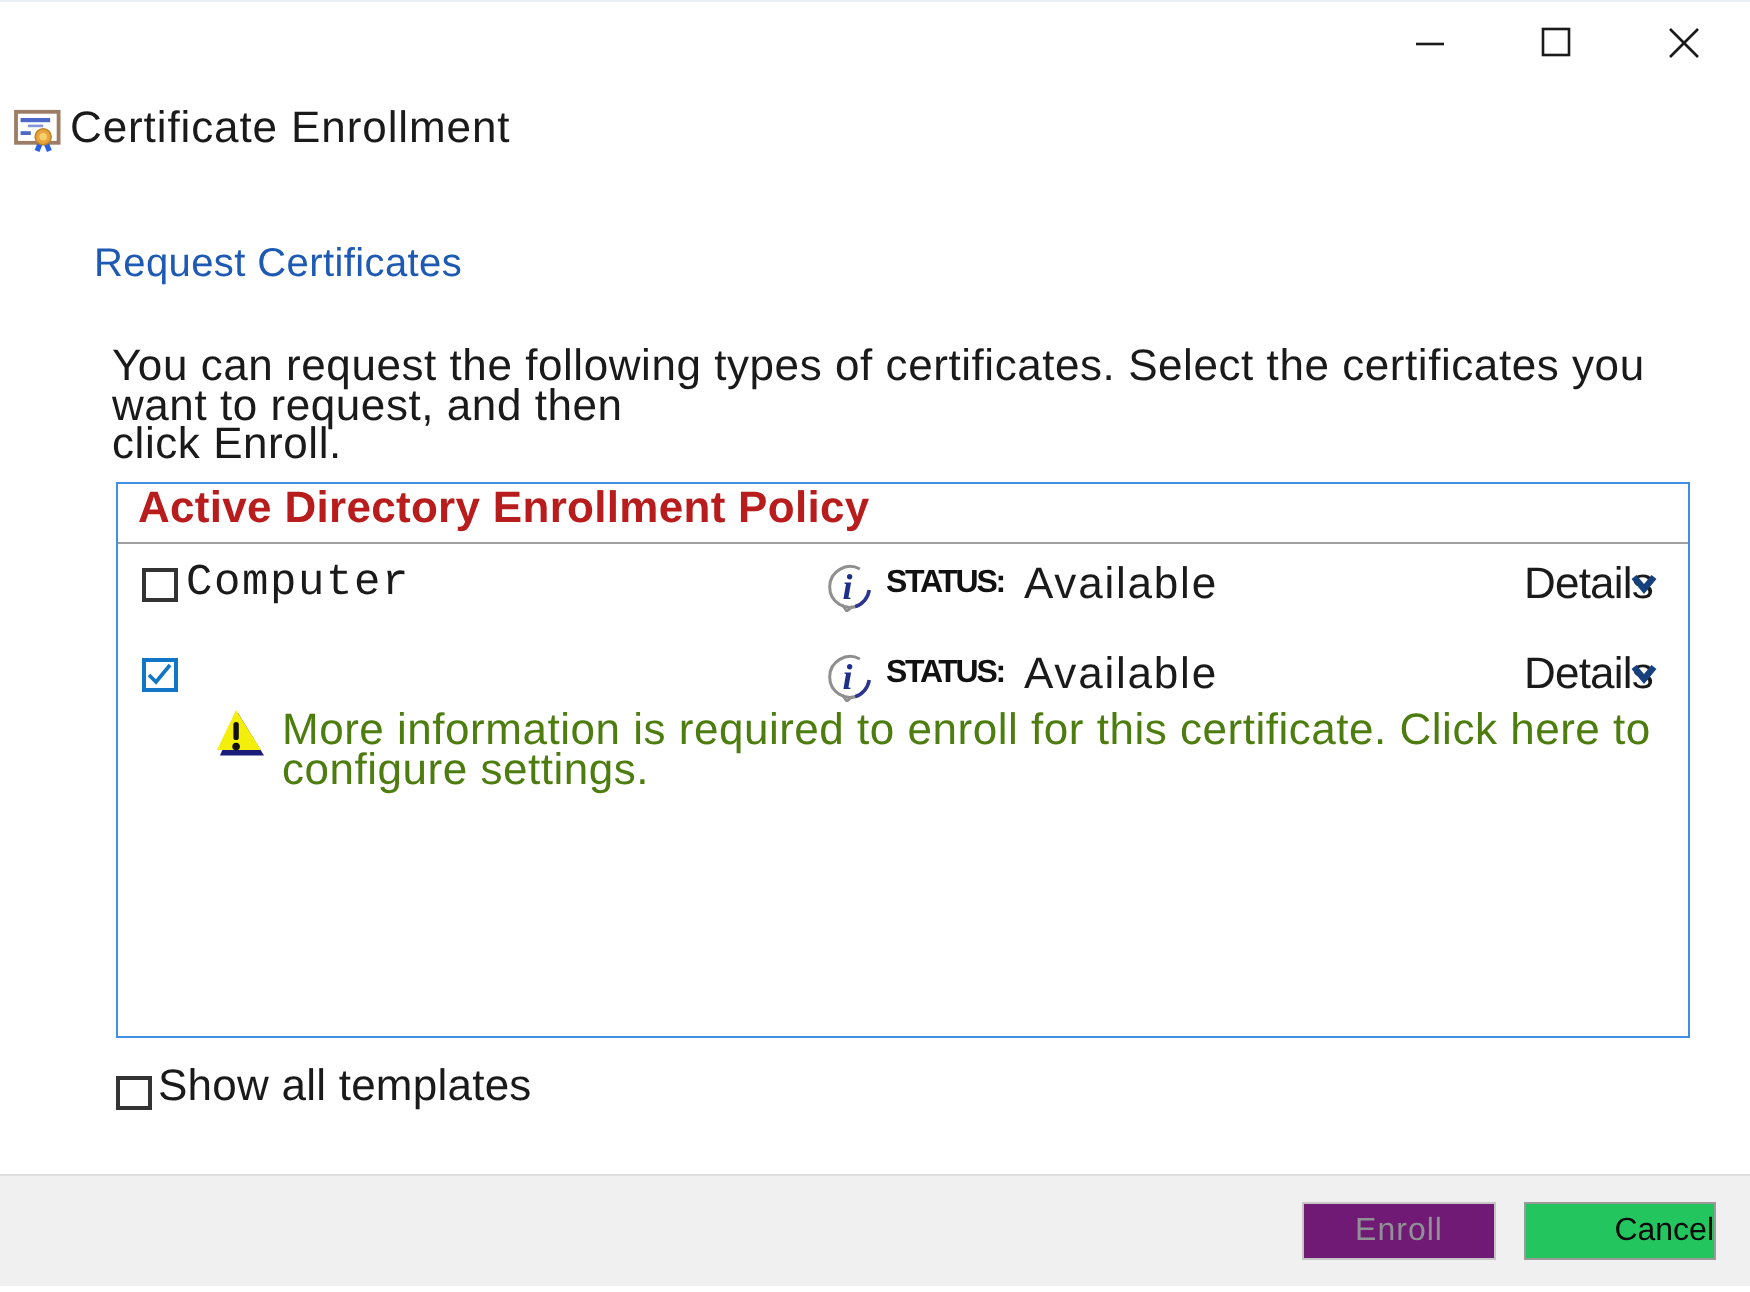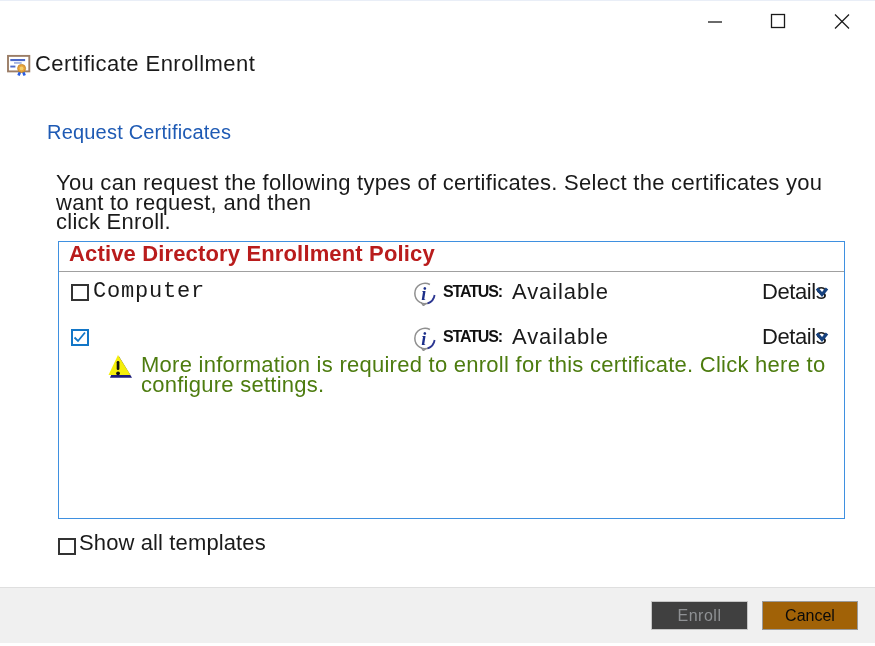--- a/index.html
+++ b/index.html
@@ -81,14 +81,14 @@
   </svg>
   <div class="abs t16" style="left:82px;top:113px;letter-spacing:0.26px;color:#4d7c0f;">More information is required to enroll for this certificate. Click here to configure settings.</div>
 </div>
 
 <div class="abs" style="left:58px;top:538px;width:18px;height:17px;border:2px solid #333333;background:#fff;"></div>
 <div class="abs t16" style="left:79px;top:533px;letter-spacing:0.12px;">Show all templates</div>
 
 <div class="abs" style="left:0;top:587px;width:875px;height:1px;background:#dfdfdf;"></div>
 <div class="abs" style="left:0;top:588px;width:875px;height:55px;background:#f0f0f0;"></div>
 
-<div class="abs" style="left:651px;top:601px;width:97px;height:29px;background:#404040;border:1px solid #c6c6c6;font-size:16px;color:#8f9194;text-align:center;line-height:27px;letter-spacing:0.5px;">Enroll</div>
-<div class="abs" style="left:762px;top:601px;width:96px;height:29px;background:#a16207;border:1px solid #9a9a9a;font-size:16px;color:#0a0a0a;text-align:center;line-height:27px;">Cancel</div>
+<div class="abs" style="left:651px;top:601px;width:97px;height:29px;background:#701a75;border:1px solid #c6c6c6;font-size:16px;color:#8f9194;text-align:center;line-height:27px;letter-spacing:0.5px;">Enroll</div>
+<div class="abs" style="left:762px;top:601px;width:96px;height:29px;background:#22c55e;border:1px solid #9a9a9a;font-size:16px;color:#0a0a0a;text-align:right;line-height:27px;">Cancel</div>
 
 </body></html>

